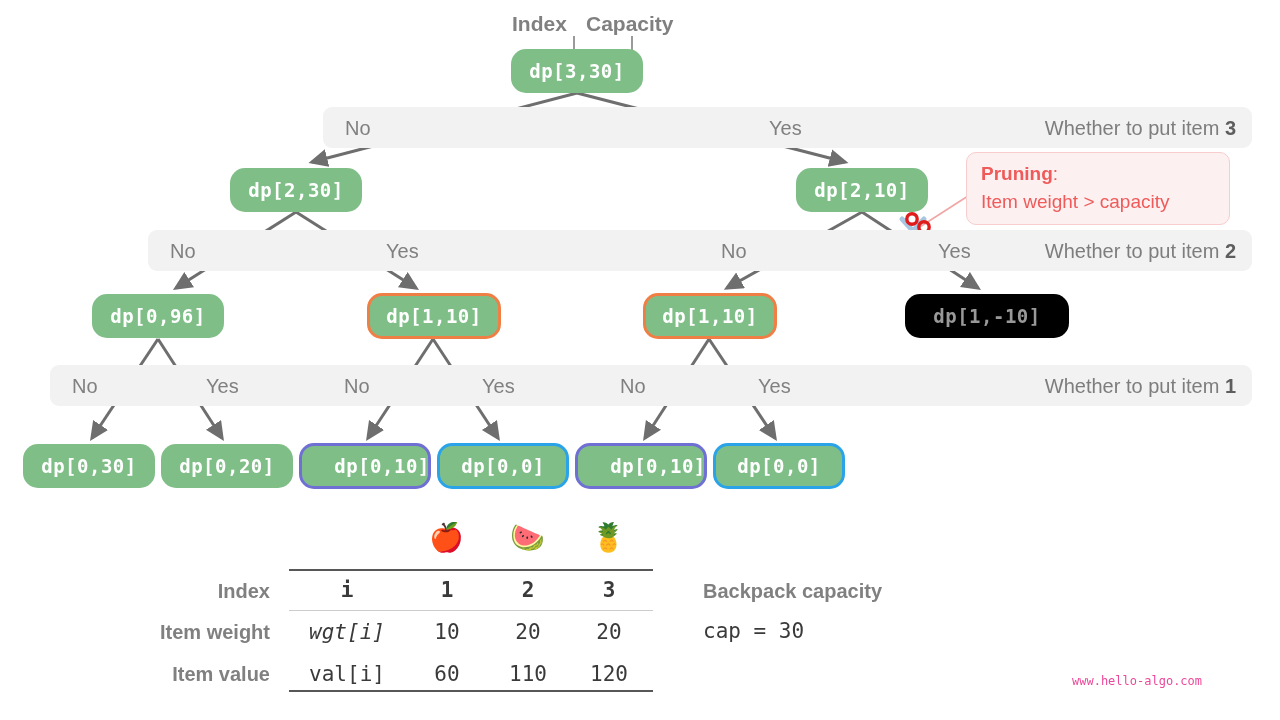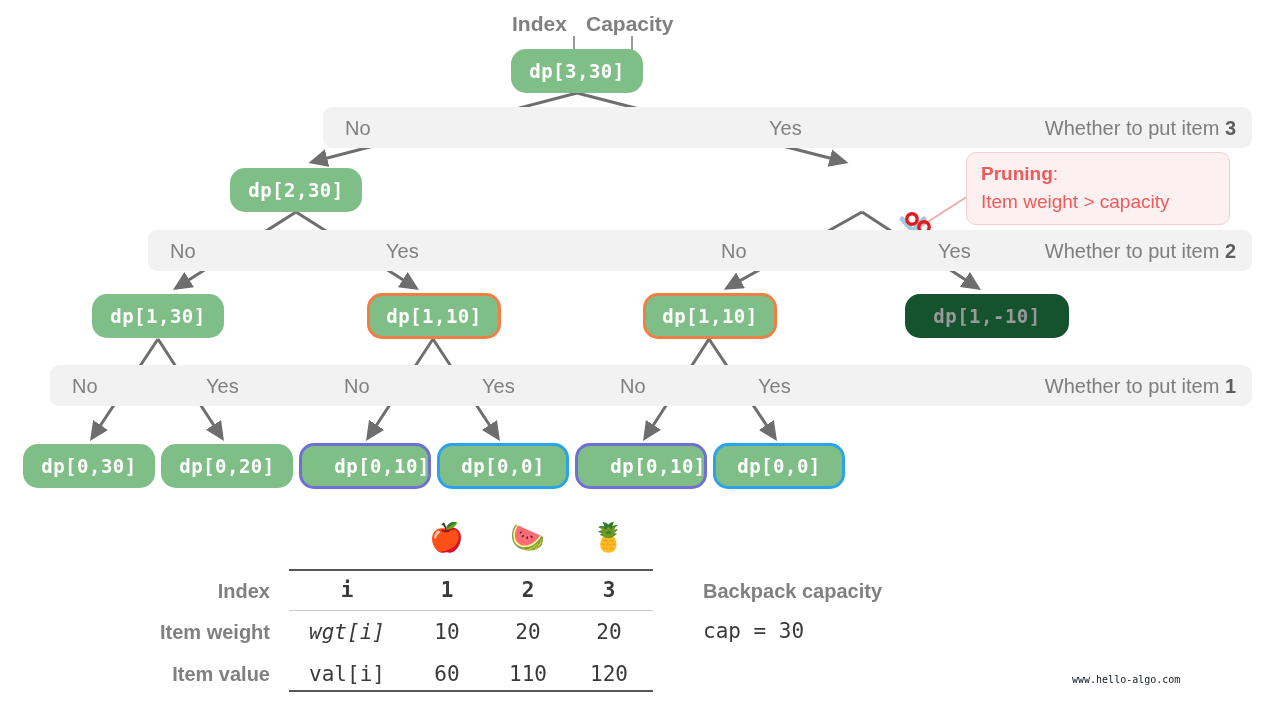--- a/index.html
+++ b/index.html
@@ -55,21 +55,21 @@
     display: flex;
     align-items: center;
     justify-content: center;
     border: 3px solid transparent;
     white-space: nowrap;
   }
   .node.b-orange { border-color: #ef7f45; }
   .node.b-purple { border-color: #6f6fd4; padding-left: 34px; }
   .node.b-blue   { border-color: #2aa3e8; }
   .node.dim {
-    background: #14532d;
+    background: #000000;
     color: #999999;
     border-color: transparent;
   }
 
   
   .hdr-label {
     position: absolute;
     font-size: 21px;
     font-weight: bold;
     color: #808080;
@@ -140,22 +140,22 @@
   .cap-code {
     position: absolute;
     font-family: "DejaVu Sans Mono", monospace;
     font-size: 21px;
     color: #3a3a3a;
     white-space: nowrap;
   }
   .watermark {
     position: absolute;
     font-family: "DejaVu Sans Mono", monospace;
-    font-size: 10px;
-    color: #0f172a;
+    font-size: 12px;
+    color: #ec4899;
     white-space: nowrap;
   }
 </style>
 </head>
 <body>
 
 <div id="stage">
 
   <svg class="svg-layer" viewBox="0 0 1280 720">
     <defs>
@@ -198,37 +198,38 @@
 
   <div class="node" style="left:511px; top:49px; width:132px; height:44px;">dp[3,30]</div>
 
   <div class="level-bar" style="left:323px; top:107px; width:929px; height:41px;">
     <span class="lb-text" style="left:22px;">No</span>
     <span class="lb-text" style="left:446px;">Yes</span>
     <span class="lb-text lb-right"><span>Whether to put item </span><b>3</b></span>
   </div>
 
   <div class="node" style="left:230px; top:168px; width:132px; height:44px;">dp[2,30]</div>
+  <div class="node" style="left:796px; top:168px; width:132px; height:44px;">dp[2,10]</div>
 
   <div class="pruning-box" style="left:966px; top:152px; width:264px; height:73px;">
     <div>
       <span class="pruning-title">Pruning</span><span class="pruning-title" style="font-weight:normal;">:</span>
     </div>
     <div class="pruning-body">Item weight &gt; capacity</div>
   </div>
 
   <div class="level-bar" style="left:148px; top:230px; width:1104px; height:41px;">
     <span class="lb-text" style="left:22px;">No</span>
     <span class="lb-text" style="left:238px;">Yes</span>
     <span class="lb-text" style="left:573px;">No</span>
     <span class="lb-text" style="left:790px;">Yes</span>
     <span class="lb-text lb-right"><span>Whether to put item </span><b>2</b></span>
   </div>
 
-  <div class="node" style="left:92px; top:294px; width:132px; height:44px;">dp[1,30]</div>
+  <div class="node" style="left:92px; top:294px; width:132px; height:44px;">dp[0,96]</div>
   <div class="node b-orange" style="left:367px; top:293px; width:134px; height:46px;">dp[1,10]</div>
   <div class="node b-orange" style="left:643px; top:293px; width:134px; height:46px;">dp[1,10]</div>
   <div class="node dim" style="left:905px; top:294px; width:164px; height:44px;">dp[1,-10]</div>
 
   <div class="level-bar" style="left:50px; top:365px; width:1202px; height:41px;">
     <span class="lb-text" style="left:22px;">No</span>
     <span class="lb-text" style="left:156px;">Yes</span>
     <span class="lb-text" style="left:294px;">No</span>
     <span class="lb-text" style="left:432px;">Yes</span>
     <span class="lb-text" style="left:570px;">No</span>

